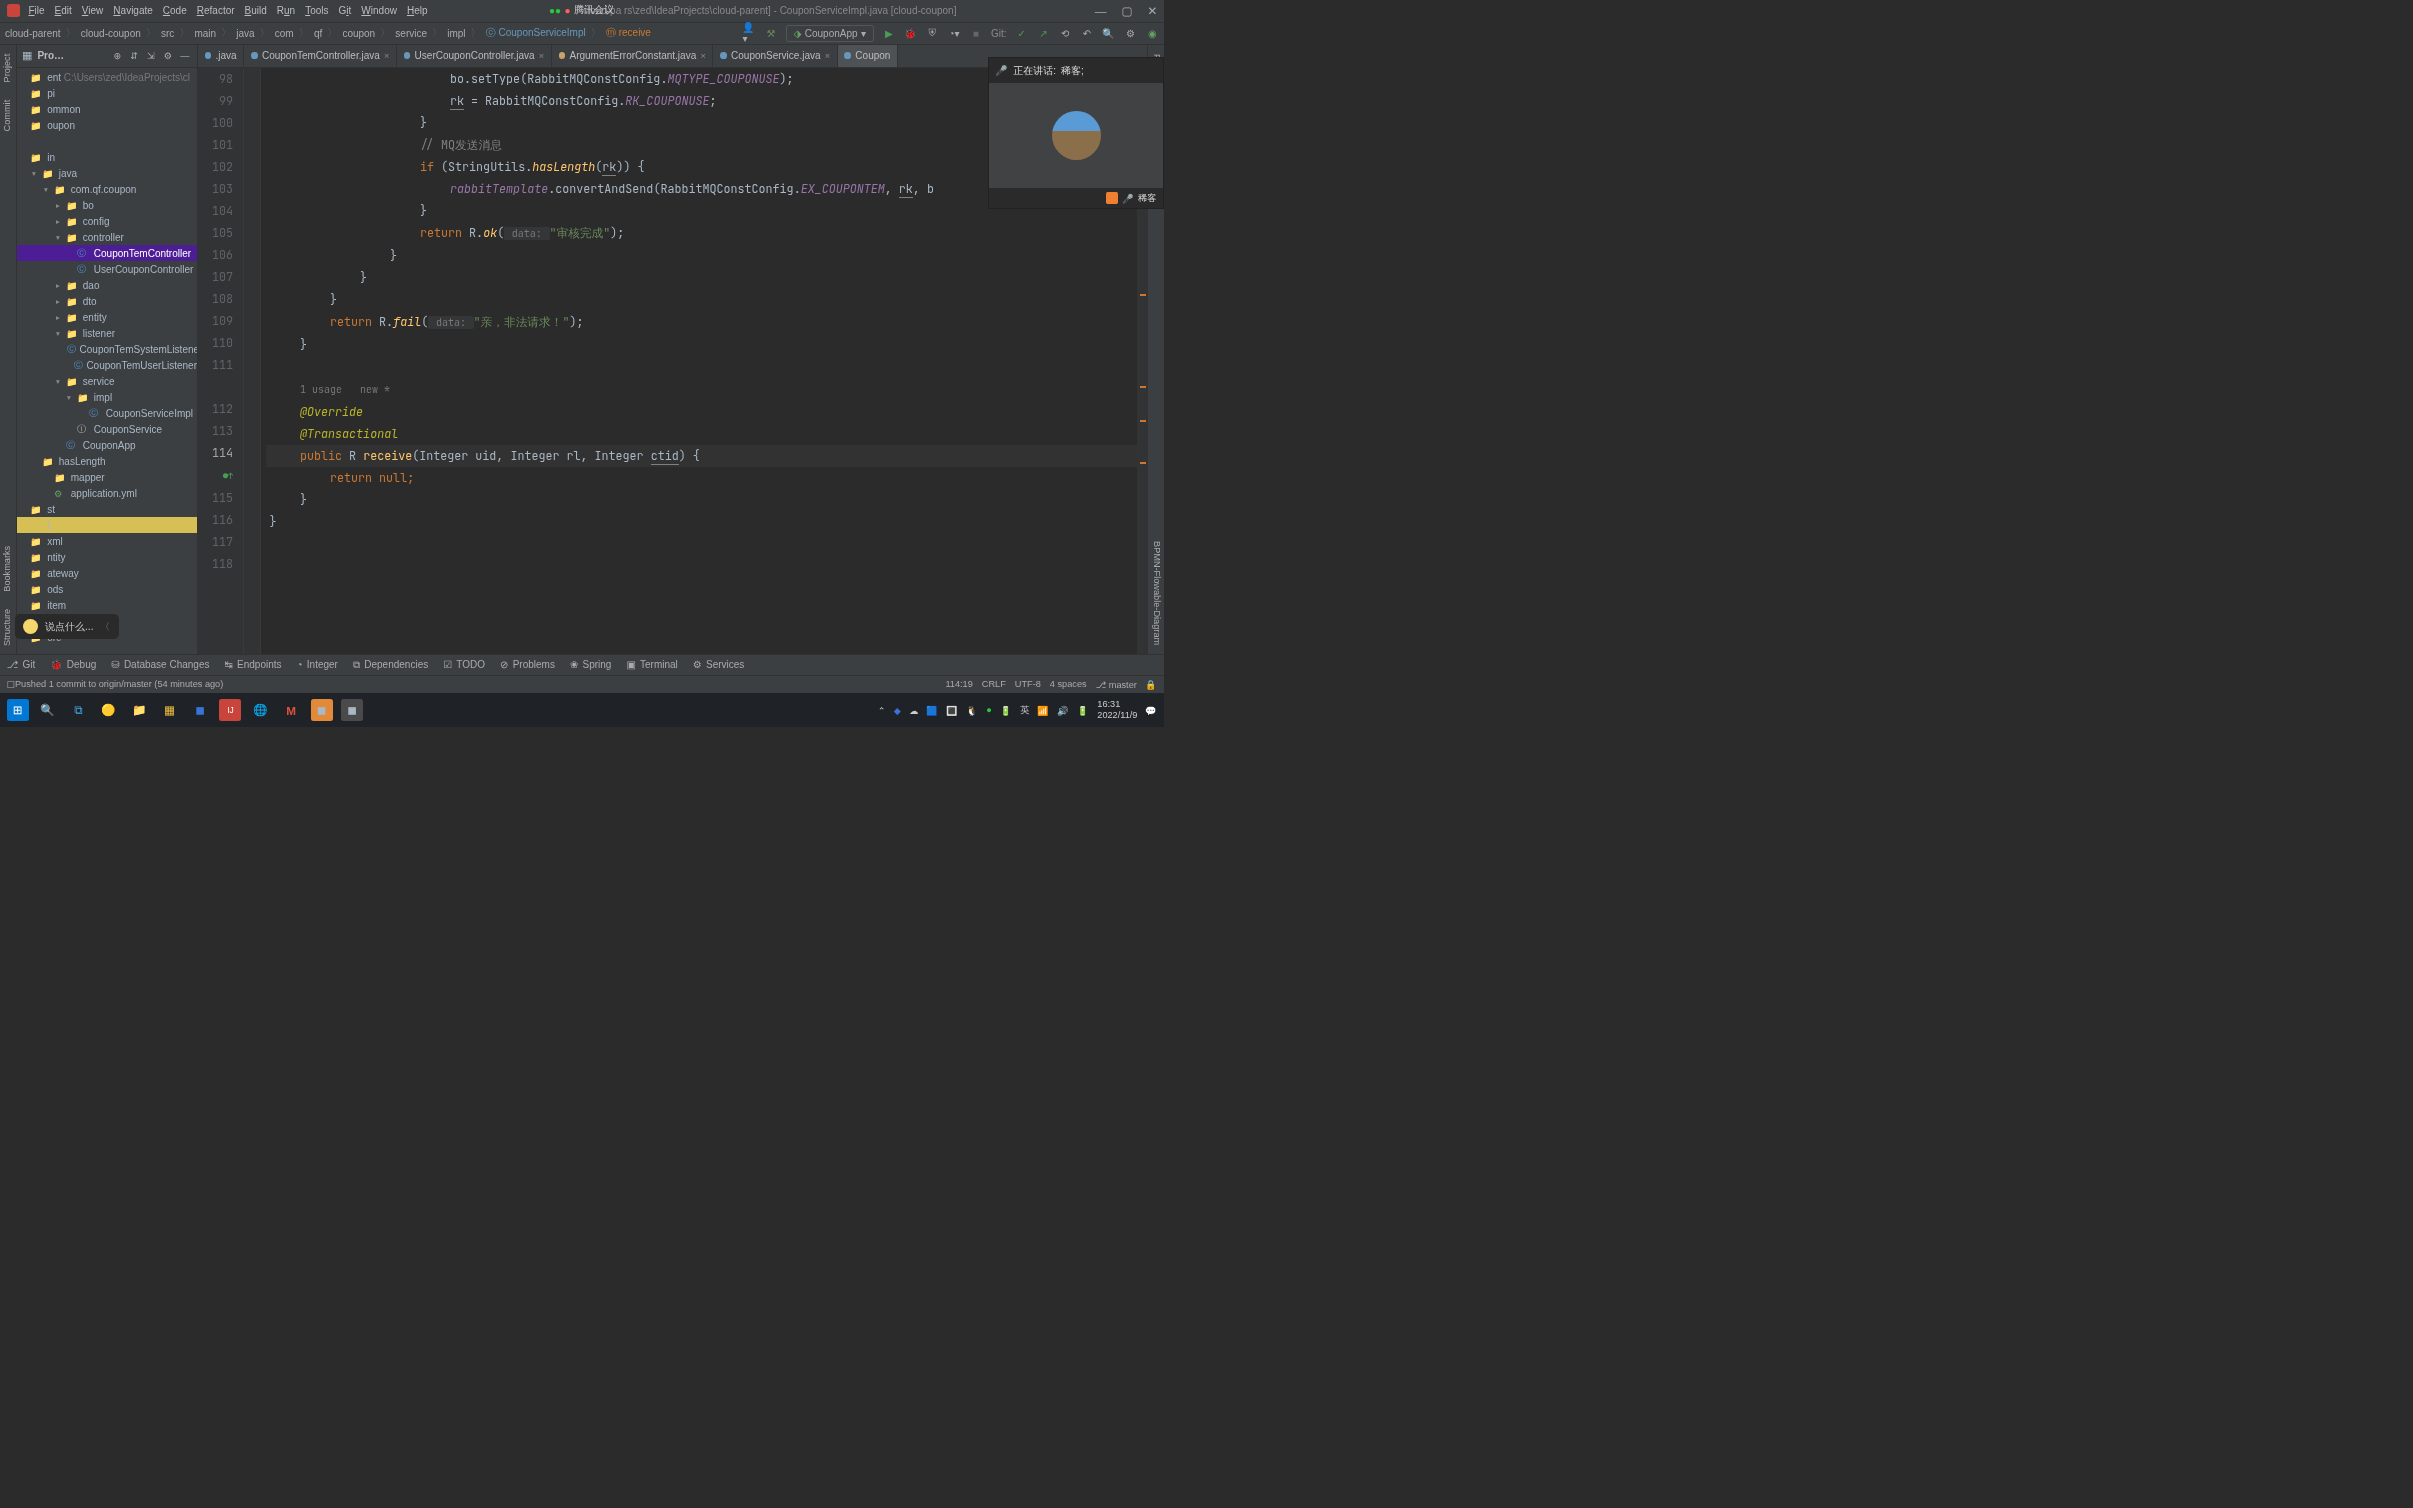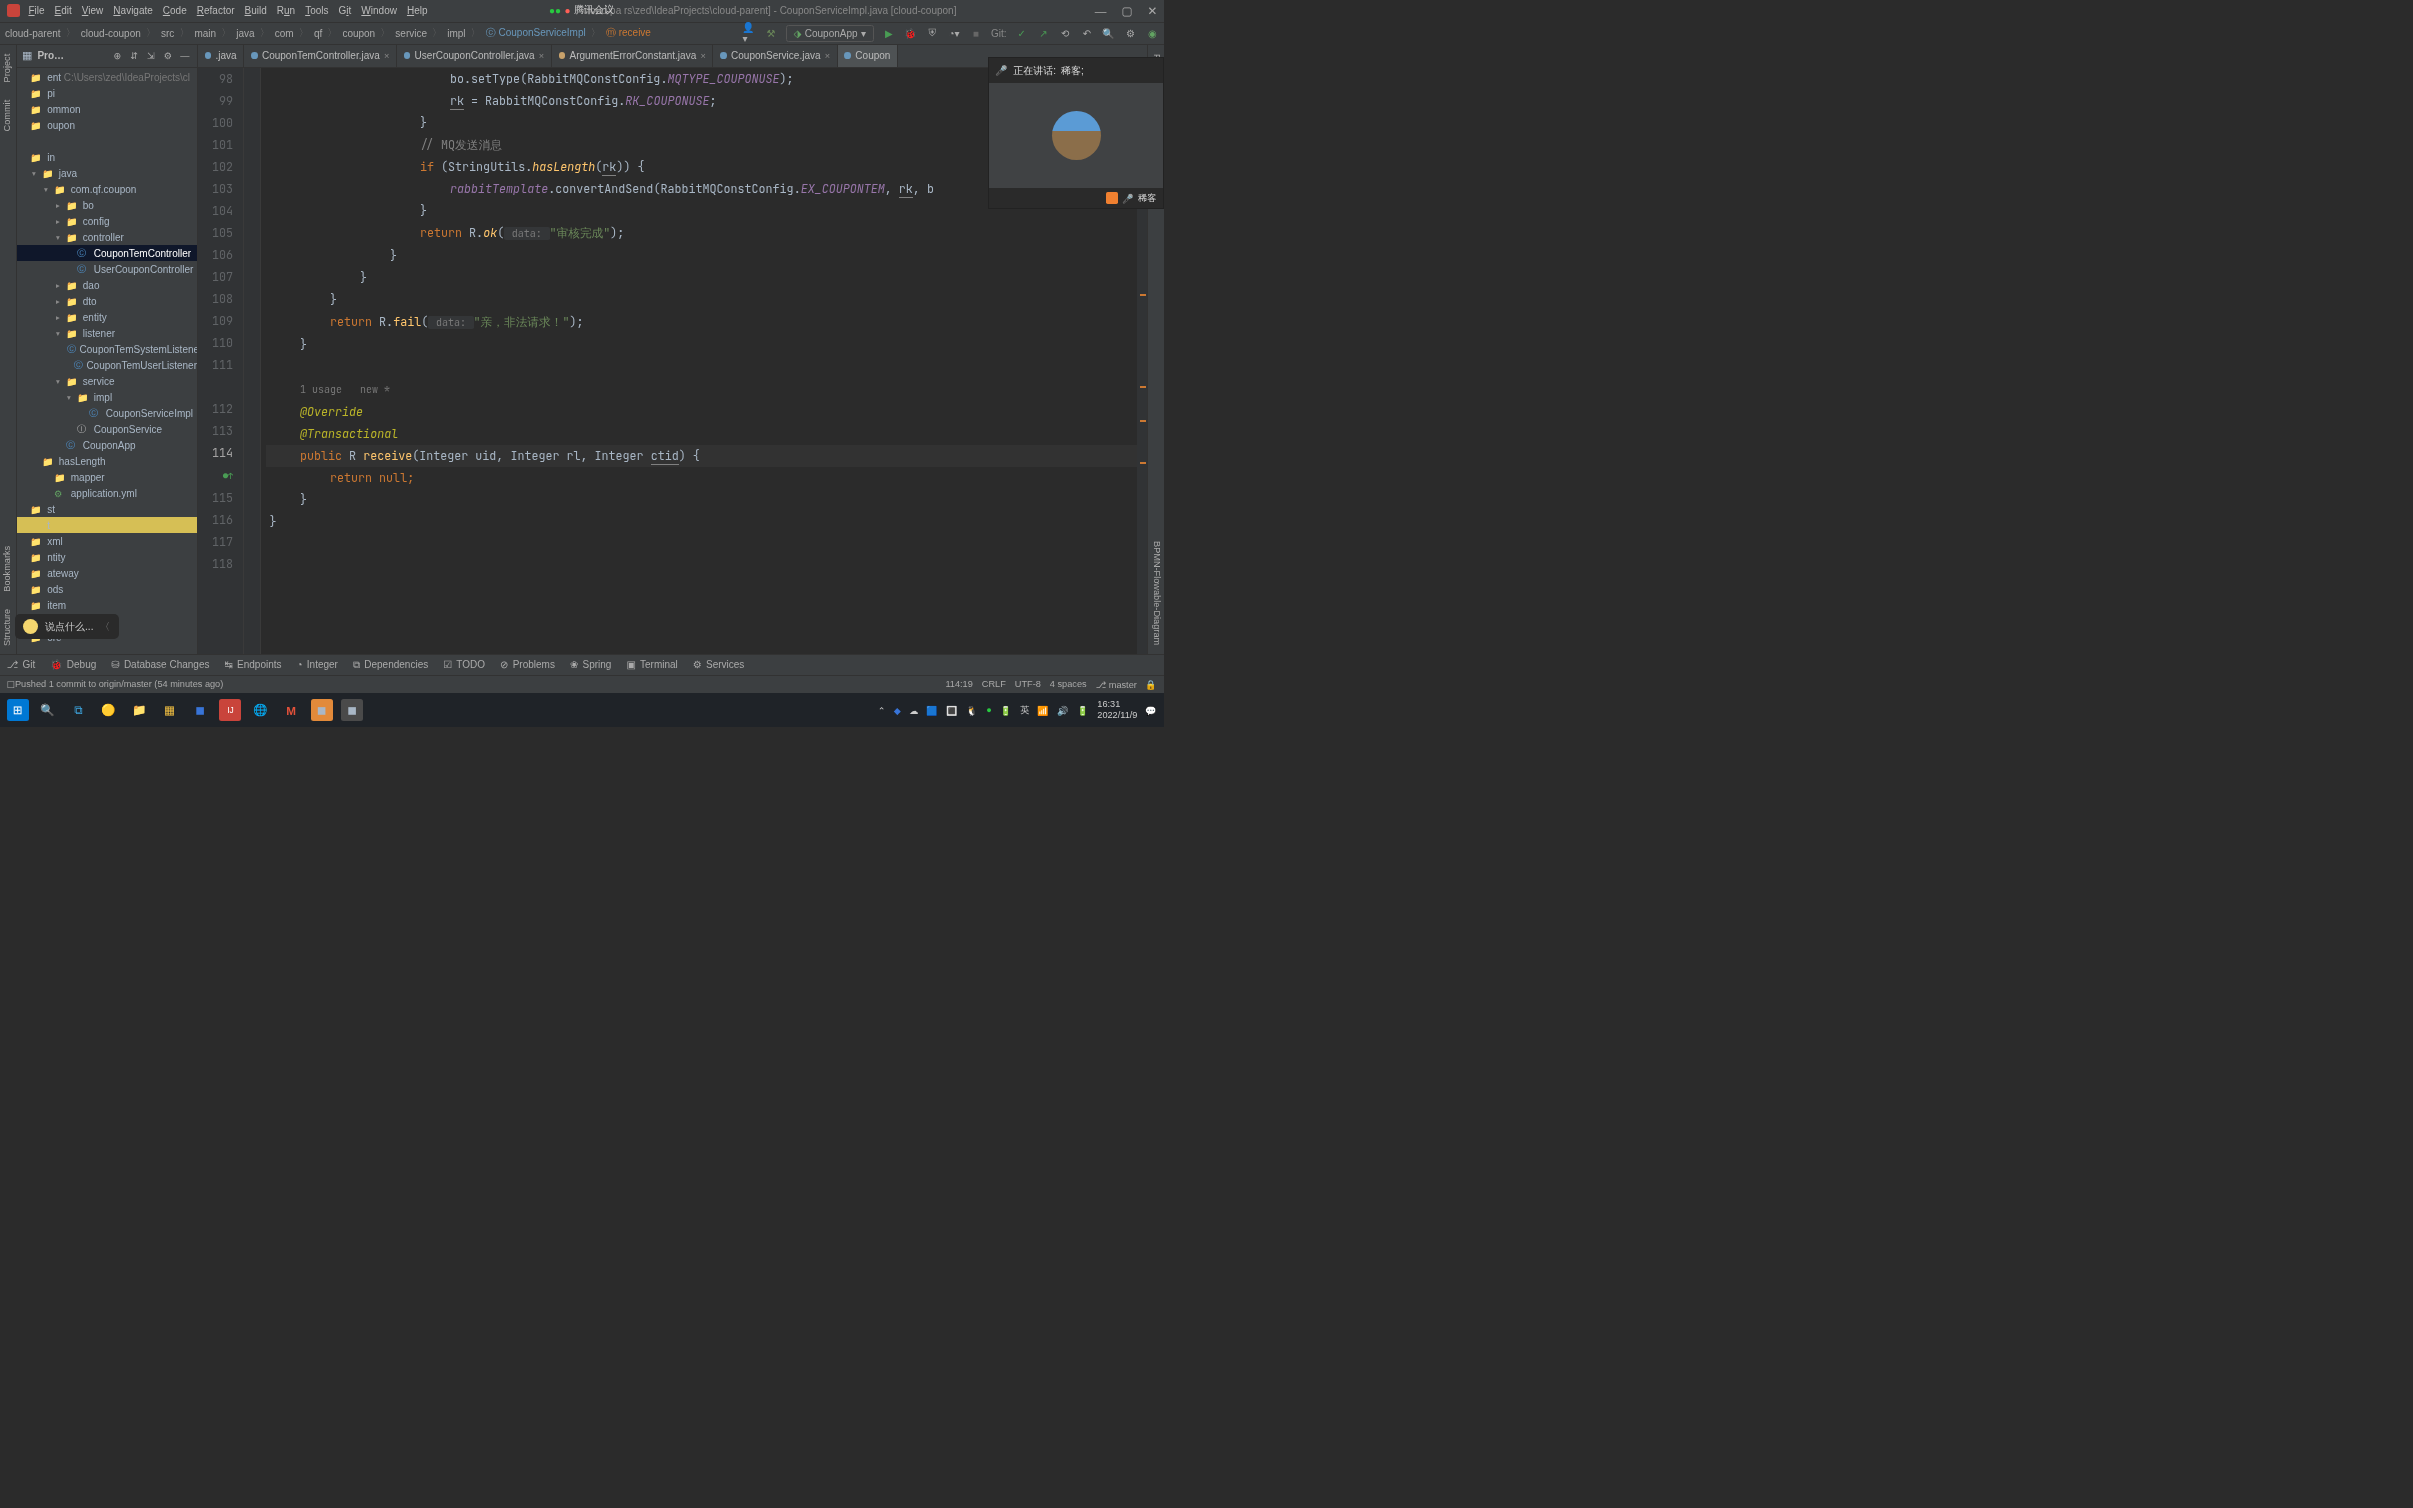--- a/index.html
+++ b/index.html
@@ -54,21 +54,21 @@
 .left-gutter .vtab { writing-mode: vertical-rl; transform: rotate(180deg); font-size: 9.2px; padding: 8.4px 1.7px; color: #aaa; text-align: center; cursor: pointer; }
 .right-gutter { width: 17px; background: #3c3f41; border-left: 0.8px solid #323232; display: flex; flex-direction: column; }
 .right-gutter .vtab { writing-mode: vertical-rl; font-size: 9.2px; padding: 8.4px 1.7px; color: #aaa; cursor: pointer; }
 
 .project-pane { width: 181px; background: #3c3f41; border-right: 0.8px solid #323232; display: flex; flex-direction: column; }
 .project-header { height: 22.6px; display: flex; align-items: center; padding: 0 5px; gap: 5px; border-bottom: 0.8px solid #323232; }
 .project-header .ptitle { font-size: 10px; font-weight: bold; color: #bbb; flex: 1; overflow: hidden; white-space: nowrap; }
 .project-header .picon { width: 11.7px; color: #aaa; cursor: pointer; font-size: 9.2px; }
 .tree { flex: 1; overflow: hidden; font-size: 10px; padding-top: 1.7px; }
 .tree .row { display: flex; align-items: center; height: 16px; padding-left: 3.4px; cursor: pointer; white-space: nowrap; }
-.tree .row.selected { background: #0f172a; color: #fff; }
+.tree .row.selected { background: #4c1d95; color: #fff; }
 .tree .arrow { width: 10px; color: #888; font-size: 7.5px; }
 .tree .ficon { width: 13.4px; margin-right: 3.4px; color: #aaa; font-size: 9.2px; }
 .tree .ficon.folder { color: #9aa7b0; }
 .tree .ficon.java { color: #4e8dc5; }
 .tree .ficon.cfg { color: #62a362; }
 
 .editor-area { flex: 1; display: flex; flex-direction: column; background: #2b2b2b; position: relative; }
 .tab-bar { height: 22.6px; background: #3c3f41; display: flex; align-items: flex-end; border-bottom: 0.8px solid #323232; overflow: hidden; }
 .tab-bar .tab { height: 22px; display: flex; align-items: center; padding: 0 6.7px; font-size: 10px; color: #bbb; gap: 4.2px; cursor: pointer; border-right: 0.8px solid #323232; }
 .tab-bar .tab.active { background: #4e5254; }
@@ -464,21 +464,21 @@
 <span style="display:inline-block;width:184px"></span><span class="underline">rk</span><span> = RabbitMQConstConfig.</span><span class="const">RK_COUPONUSE</span>;
 <span style="display:inline-block;width:154px"></span>}
 <span style="display:inline-block;width:154px"></span><span class="cm">// MQ发送消息</span>
 <span style="display:inline-block;width:154px"></span><span class="kw">if</span><span> (StringUtils.</span><span class="fn" style="font-style:italic">hasLength</span>(<span class="underline">rk</span>)) {
 <span style="display:inline-block;width:184px"></span><span class="field">rabbitTemplate</span><span>.convertAndSend(RabbitMQConstConfig.</span><span class="const">EX_COUPONTEM</span>, <span class="underline">rk</span><span>, b</span>
 <span style="display:inline-block;width:154px"></span>}
 <span style="display:inline-block;width:154px"></span><span class="kw">return</span><span> R.</span><span class="fn" style="font-style:italic">ok</span>(<span class="hint"> data: </span><span class="str">"审核完成"</span>);
 <span style="display:inline-block;width:124px"></span>}
 <span style="display:inline-block;width:94px"></span>}
 <span style="display:inline-block;width:64px"></span>}
-<span style="display:inline-block;width:64px"></span><span class="kw">return</span><span> R.</span><span class="fn" style="">fail</span>(<span class="hint"> data: </span><span class="str">"亲，非法请求！"</span>);
+<span style="display:inline-block;width:64px"></span><span class="kw">return</span><span> R.</span><span class="fn" style="font-style:italic">fail</span>(<span class="hint"> data: </span><span class="str">"亲，非法请求！"</span>);
 <span style="display:inline-block;width:34px"></span>}
 
 <span style="display:inline-block;width:34px"></span><span class="usage-hint">1 usage   new *</span>
 <span style="display:inline-block;width:34px"></span><span class="ann">@Override</span>
 <span style="display:inline-block;width:34px"></span><span class="ann">@Transactional</span>
 <span class="highlight-line"><span style="display:inline-block;width:34px"></span><span class="kw">public</span><span> R </span><span class="fn">receive</span><span>(Integer uid, Integer rl, Integer </span><span class="underline">ctid</span><span>) {</span></span>
 <span style="display:inline-block;width:64px"></span><span class="kw">return</span><span class="kw"> null;</span>
 <span style="display:inline-block;width:34px"></span>}
 <span style="display:inline-block;width:3.4px"></span>}
 </div>

